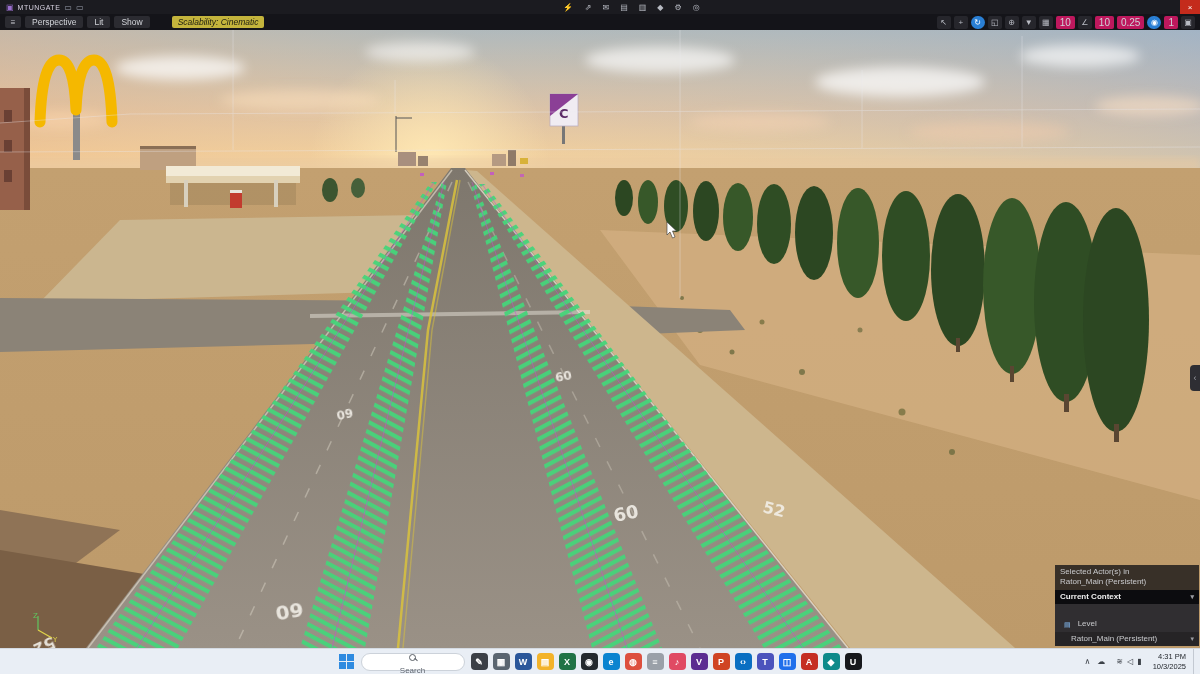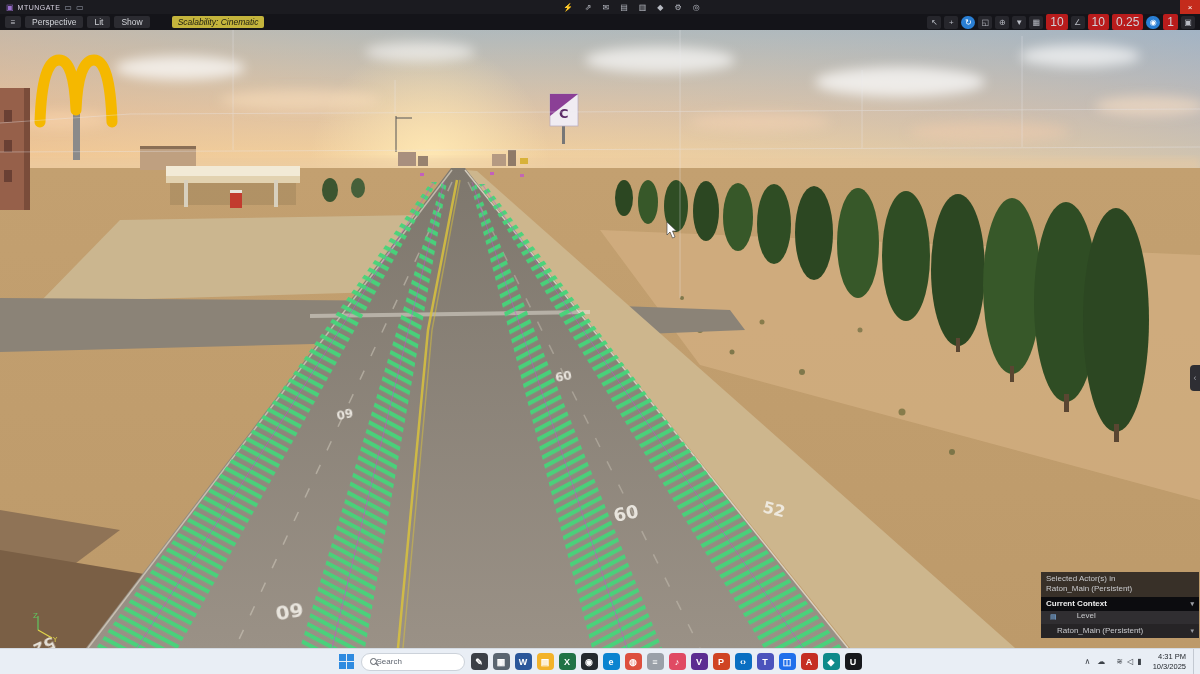--- a/index.html
+++ b/index.html
@@ -17,42 +17,42 @@
   .tb-close { width:20px; height:14px; background:var(--close,#c42b1c); color:#fff; display:flex; align-items:center; justify-content:center; font-size:8px; }
 
   
   .vp-toolbar { height:16px; background:#141419; display:flex; align-items:center; gap:4px; padding:0 5px; font-size:9px; color:#c9cbd1; }
   .vp-menu { width:16px; height:12px; background:#2b2b31; border-radius:2px; display:flex; align-items:center; justify-content:center; font-size:8px; }
   .vp-btn { background:#2b2b31; border-radius:2px; padding:1px 7px; font-size:8.5px; color:#d2d4d9; display:flex; align-items:center; gap:3px;justify-content:flex-end; }
   .vp-scal { background:var(--scalability_bg,#c4b43c); color:#1d1d10; border-radius:2px; padding:1px 6px; font-size:8.5px; margin-left:18px;font-style:italic; }
   .vp-right { margin-left:auto; display:flex; align-items:center; gap:3px; }
   .vp-ico { min-width:14px; height:13px; background:#26262c; border-radius:2px; display:flex; align-items:center; justify-content:center; font-size:8px; color:#b9bcc4; padding:0 2px; }
   .vp-ico.active { background:var(--accent,#2a7fd4); color:#fff; border-radius:7px; }
-  .vp-val { background:#b91c1c; border-radius:2px; padding:1px 4px; font-size:12px; color:#cfd2d8; }
+  .vp-val { background:#be185d; border-radius:2px; padding:1px 4px; font-size:10px; color:#cfd2d8; }
 
   
   .viewport { position:relative; width:1200px; height:618px; background:#87a0b8; }
   .viewport svg { position:absolute; inset:0; display:block; }
 
   .sidebar-handle { position:absolute; right:0; top:335px; width:10px; height:26px; background:#2e2e33; color:#9a9ca3; border-radius:4px 0 0 4px; display:flex; align-items:center; justify-content:center; font-size:9px; }
 
-  .ctx { position:absolute; right:1px; bottom:10px; width:158px; font-size:8px; color:#c9cacd; line-height:1.3; }
+  .ctx { position:absolute; right:1px; bottom:2px; width:144px; font-size:8px; color:#c9cacd; line-height:1.3; }
   .ctx-sel { background:rgba(18,18,22,.78); padding:2px 5px; }
   .ctx-hdr { background:#0c0c0f; color:#efefef; font-weight:bold; padding:2px 5px; display:flex; justify-content:space-between; align-items:flex-start; }
-  .ctx-row { background:rgba(40,40,46,.95); padding:0 5px 2px 9px; display:flex; align-items:center; gap:20px; }
+  .ctx-row { background:rgba(40,40,46,.95); padding:15px 5px 2px 9px; display:flex; align-items:center; gap:7px; }
   .ctx-row .lvl-ico { color:#7fb3e8; font-size:7px; }
   .ctx-row2 { background:rgba(30,30,35,.95); padding:2px 5px 2px 16px; display:flex; justify-content:space-between; align-items:center; }
   .caret { color:#9a9ca3; font-size:7px; }
 
   
   .taskbar { height:26px; background:#e9eef5; border-top:1px solid #d4dae2; display:flex; align-items:center; position:relative; }
   .tk-center { margin:0 auto; display:flex; align-items:center; gap:6px; }
   .start { width:16px; height:16px; display:grid; grid-template-columns:7px 7px; grid-template-rows:7px 7px; gap:1.5px; padding:0; }
   .start div { background:var(--start_blue,#2f8be0); }
-  .searchbox { width:104px; height:18px; background:#fff; border:1px solid #ccd2da; border-radius:9px; display:flex; align-items:center; padding:0 8px; color:#5f6670; font-size:8px; }
+  .searchbox { width:104px; height:18px; background:#fff; border:1px solid #ccd2da; border-radius:9px; display:flex; align-items:center; gap:5px; padding:0 8px; color:#5f6670; font-size:8px;flex-direction:column; }
   .mag { width:7px; height:7px; border:1.2px solid #5a5f66; border-radius:50%; position:relative; flex:none; }
   .mag:after { content:""; position:absolute; width:4px; height:1.2px; background:#5a5f66; transform:rotate(45deg); right:-3px; bottom:-1px; }
   .tk-icons { display:flex; align-items:center; gap:5px; }
   .tk-icon { width:17px; height:17px; border-radius:4px; display:flex; align-items:center; justify-content:center; color:#fff; font-size:9px; font-weight:bold; }
   .tk-tray { position:absolute; right:4px; top:0; height:100%; display:flex; align-items:center; gap:7px; font-size:8px; color:#3c4148; }
   .tray-grp { display:flex; gap:4px; padding:2px 4px; border-radius:4px; }
   .tk-clock { text-align:right; font-size:7.5px; line-height:1.25; color:#23272d; }
   .desktop-sliver { width:3px; height:100%; border-left:1px solid #c3c9d2; }
 </style>
 </head>

